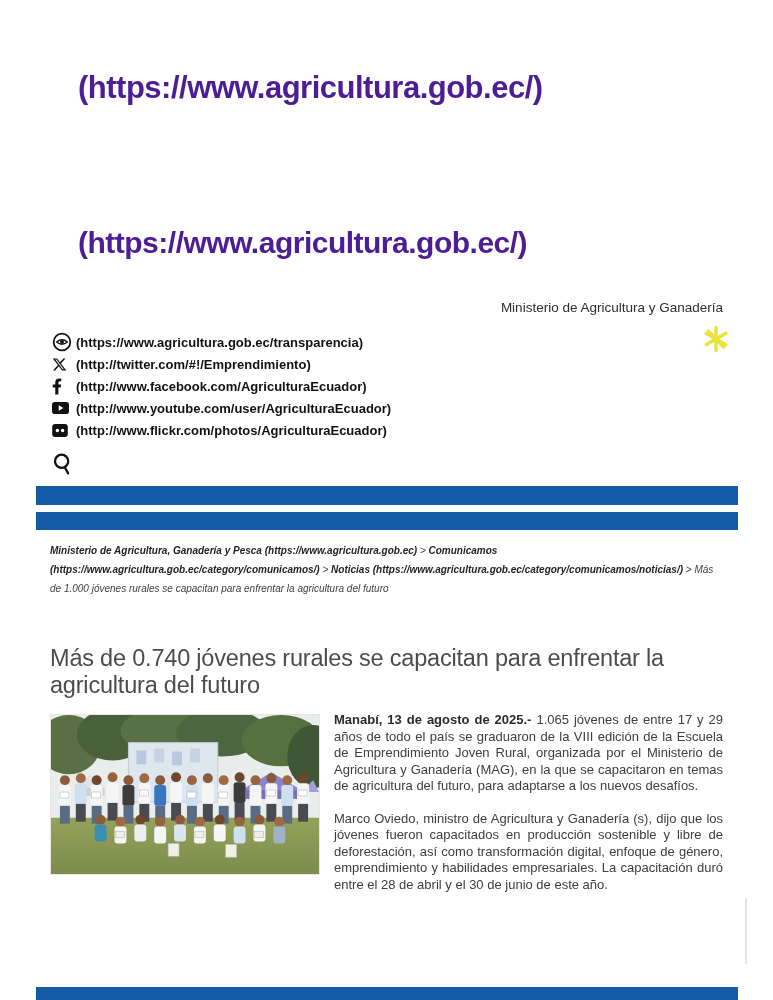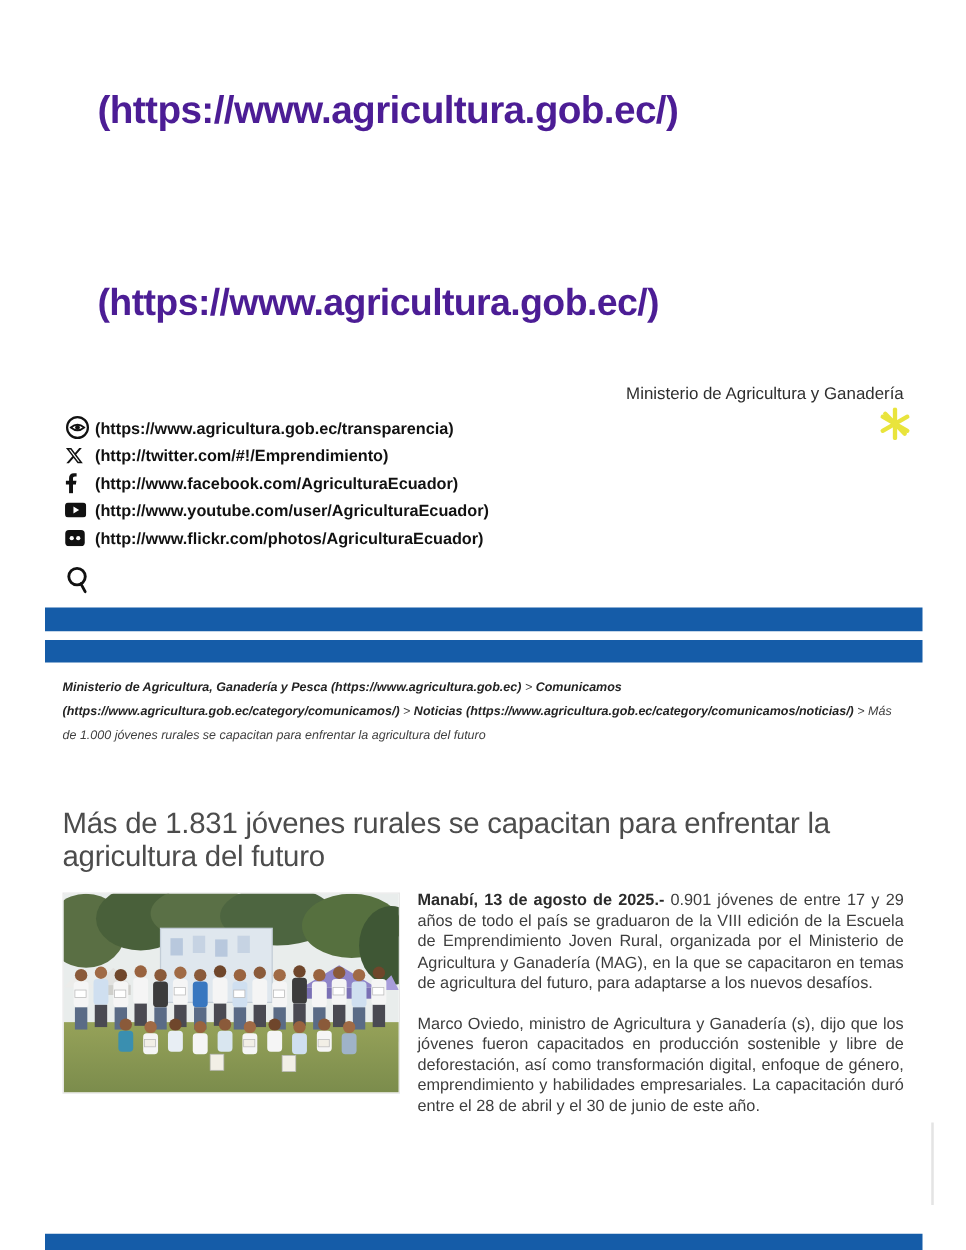--- a/index.html
+++ b/index.html
@@ -8,21 +8,21 @@
     font-family:"Liberation Sans","DejaVu Sans",sans-serif;color:#222;
     overflow:hidden;
   }
   .abs{position:absolute;}
   .site-heading{
     left:78px;width:660px;margin:0;font-weight:700;color:#4c1d95;
     letter-spacing:-0.5px;white-space:nowrap;
   }
   #site-heading-1{top:70px;font-size:31px;}
   #site-heading-2{top:226px;font-size:30px;}
-  #ministry-name{top:307px;right:50px;font-size:13.5px;color:#2e2e2e;text-align:center;}
+  #ministry-name{top:300px;right:50px;font-size:13.5px;color:#2e2e2e;text-align:center;}
   #social-list{left:52px;top:331px;}
   .social-row{display:flex;align-items:center;height:22px;}
   .social-icon{width:22px;display:flex;align-items:center;justify-content:flex-start;}
   .social-label{font-size:13px;font-weight:600;color:#111;margin-left:2px;white-space:nowrap;text-align:right;}
   #asterisk{right:44px;top:326px;}
   #search{left:52px;top:452px;cursor:pointer;}
   .blue-bar{left:36px;width:702px;}
   #bar-top{top:486px;height:19px;}
   #bar-mid{top:512px;height:18px;}
   #bar-bottom{top:987px;height:13px;}
@@ -117,21 +117,21 @@
   </svg>
 </span>
 
 <div class="abs blue-bar" id="bar-top" style="background:#155CA8"></div>
 <div class="abs blue-bar" id="bar-mid" style="background:#155CA8"></div>
 
 <div class="abs" id="breadcrumb">
   <span class="b">Ministerio de Agricultura, Ganadería y Pesca (https://www.agricultura.gob.ec)</span><span class="n"> &gt; </span><span class="b">Comunicamos (https://www.agricultura.gob.ec/category/comunicamos/)</span><span class="n"> &gt; </span><span class="b">Noticias (https://www.agricultura.gob.ec/category/comunicamos/noticias/)</span><span class="n"> &gt; Más de 1.000 jóvenes rurales se capacitan para enfrentar la agricultura del futuro</span>
 </div>
 
-<h3 class="abs" id="page-title">Más de 1.831 jóvenes rurales se capacitan para enfrentar la agricultura del futuro</h3>
+<h3 class="abs" id="page-title">Más de 0.740 jóvenes rurales se capacitan para enfrentar la agricultura del futuro</h3>
 
 <div class="abs" id="article-body">
   <svg id="article-photo" viewBox="0 0 270 161" preserveAspectRatio="none" role="img">
     <defs>
       <linearGradient id="grass" x1="0" y1="0" x2="0" y2="1">
         <stop offset="0" stop-color="#96a259"></stop>
           <stop offset="1" stop-color="#7b8c4c"></stop>
       </linearGradient>
     </defs>
     <rect x="0" y="0" width="270" height="120" fill="#e9edec"></rect>
@@ -239,19 +239,19 @@
     </g>
 
     <g fill="#f2efe6" stroke="#b9b9b9" stroke-width="0.6">
       <rect x="118" y="130" width="11" height="13"></rect>
         <rect x="176" y="131" width="11" height="13"></rect>
       <rect x="65" y="118" width="9" height="6"></rect>
         <rect x="145" y="118" width="9" height="6"></rect>
       <rect x="205" y="118" width="9" height="6"></rect>
     </g>
   </svg>
-  <p><span class="lead">Manabí, 13 de agosto de 2025.-</span><span> 0.901 jóvenes de entre 17 y 29 años de todo el país se graduaron de la VIII edición de la Escuela de Emprendimiento Joven Rural, organizada por el Ministerio de Agricultura y Ganadería (MAG), en la que se capacitaron en temas de agricultura del futuro, para adaptarse a los nuevos desafíos.</span></p>
+  <p><span class="lead">Manabí, 13 de agosto de 2025.-</span><span> 1.065 jóvenes de entre 17 y 29 años de todo el país se graduaron de la VIII edición de la Escuela de Emprendimiento Joven Rural, organizada por el Ministerio de Agricultura y Ganadería (MAG), en la que se capacitaron en temas de agricultura del futuro, para adaptarse a los nuevos desafíos.</span></p>
   <p>Marco Oviedo, ministro de Agricultura y Ganadería (s), dijo que los jóvenes fueron capacitados en producción sostenible y libre de deforestación, así como transformación digital, enfoque de género, emprendimiento y habilidades empresariales. La capacitación duró entre el 28 de abril y el 30 de junio de este año.</p>
 </div>
 
 <div class="abs" id="edge-line"></div>
 
 <div class="abs blue-bar" id="bar-bottom" style="background:#155CA8"></div>
 
 </body></html>

